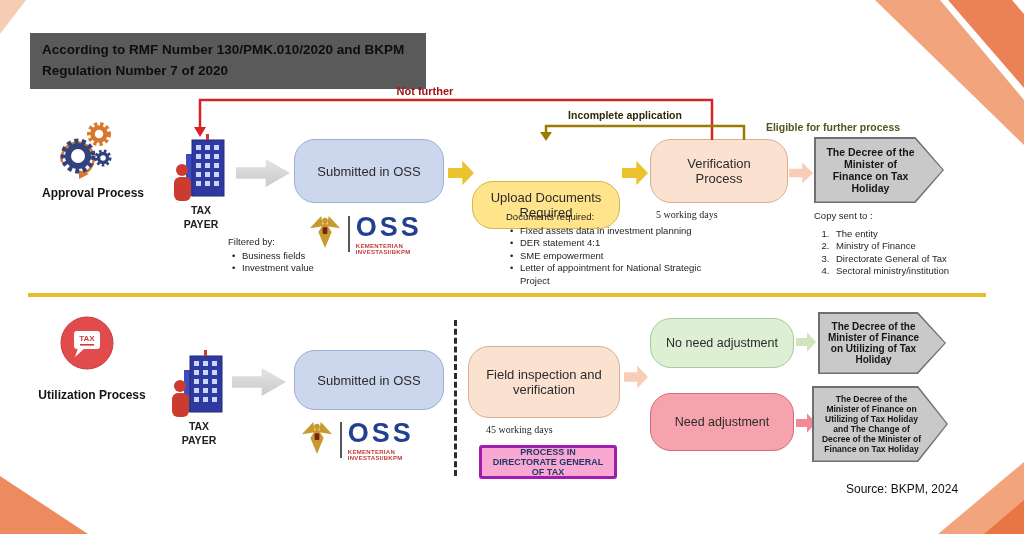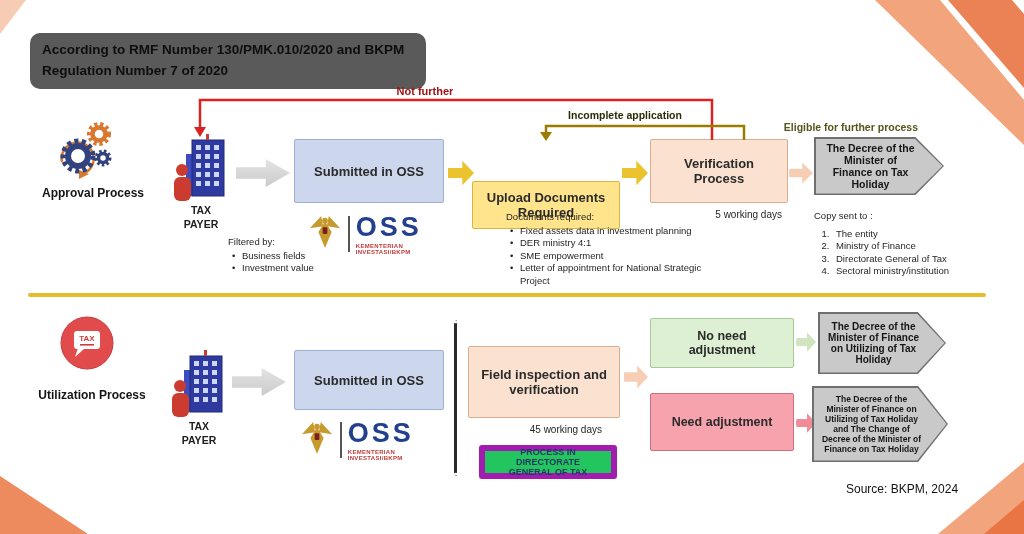--- a/index.html
+++ b/index.html
@@ -1,36 +1,36 @@
 <!DOCTYPE html>
 <html><head>
 <meta charset="utf-8">
 <style>
   html,body{margin:0;padding:0;background:#fff;}
   body{font-family:"Liberation Sans",sans-serif;}
   .stage{position:relative;width:1024px;height:534px;background:#fff;overflow:hidden;}
-  .abs{position:absolute;border-radius:10px;}
+  .abs{position:absolute;}
   .pre{white-space:pre-line;}
 
   
   .deco-svg{position:absolute;inset:0;width:1024px;height:534px;pointer-events:none;}
 
   
   .title-box{left:30px;top:33px;width:372px;background:#5a5a5a;color:#0e0e0e;
     font-weight:bold;font-size:13.5px;line-height:1.55;padding:7px 12px;}
 
   
-  .box{border-radius:2px;display:flex;align-items:center;justify-content:center;
-    text-align:center;font-weight:bold;color:#2b2b2b;box-sizing:border-box;padding:20px 12px;}
+  .box{border-radius:21px;display:flex;align-items:center;justify-content:center;
+    text-align:center;font-weight:normal;color:#2b2b2b;box-sizing:border-box;padding:20px 12px;}
   .b-oss{background:#ccd6ec;border:1px solid #9dafd5;font-size:13px;}
   .b-upload{background:#ffe48c;border:1px solid #d6b545;font-size:13px;}
   .b-peach{background:#fbe2d0;border:1px solid #dcae90;font-size:13px;}
   .b-green{background:#def0d3;border:1px solid #a9c996;font-size:12.5px;}
   .b-pink{background:#f7a3ad;border:1px solid #cf6e7c;font-size:12.5px;}
-  .b-procnote{background:#22c55e;border:6px solid #a21caf;border-radius:3px;
+  .b-procnote{background:#f9a8d4;border:3px solid #a21caf;border-radius:3px;
     font-size:9px;font-weight:bold;color:#1f3864;display:flex;align-items:center;
     justify-content:center;text-align:center;box-sizing:border-box;padding:3px 8px;}
 
   
   .arrow{clip-path:polygon(0 32%,55% 32%,55% 6%,100% 50%,55% 94%,55% 68%,0 68%);}
   .a-gray{background:linear-gradient(#e6e6e6,#c8c8c8);}
   .a-yellow{background:#eac32f;}
   .a-peach{background:#f8cdb6;}
   .a-green{background:#cfe4bf;}
   .a-pink{background:#f08b97;}
@@ -42,37 +42,37 @@
   .pent::after{content:"";position:absolute;inset:1.5px;background:#c9c9c9;
     clip-path:polygon(0 0,78% 0,100% 50%,78% 100%,0 100%);}
   .pent-txt{position:relative;z-index:2;display:flex;align-items:center;justify-content:center;
     height:100%;box-sizing:border-box;text-align:center;font-weight:bold;color:#161616;
     padding:4px 26px 4px 9px;}
   .pent-txt.f10{font-size:10.5px;}
   .pent-txt.f9{font-size:10px;}
   .pent-txt.f8{font-size:8.5px;line-height:1.18;}
 
   
-  .note{font-size:10px;color:#1f1f1f;text-align:right;}
+  .note{font-size:10px;color:#1f1f1f;text-align:left;font-family:Liberation Serif, serif;}
   .smallblock{font-size:9.5px;color:#1f1f1f;line-height:1.32;}
   .smallblock .lt{margin:0 0 1px 0;}
   ul.dots{list-style:none;margin:1px 0 0 0;padding:0 0 0 4px;}
   ul.dots li{position:relative;padding-left:10px;}
   ul.dots li::before{content:"•";position:absolute;left:0;top:0;}
   ol.nums{margin:5px 0 0 0;padding:0 0 0 18px;}
   ol.nums li{padding-left:4px;}
 
   
   .sec-label{font-size:12px;font-weight:bold;color:#141414;text-align:center;}
   .tp-label{font-size:10.5px;font-weight:600;color:#202020;text-align:center;line-height:1.3;}
 
   
   .lbl-red{font-size:11px;font-weight:bold;color:#a31313;text-align:center;}
   .lbl-gold{font-size:10.5px;font-weight:bold;color:#2e2a05;text-align:center;}
-  .lbl-olive{font-size:10.5px;font-weight:bold;color:#55551c;text-align:right;}
+  .lbl-olive{font-size:10.5px;font-weight:bold;color:#55551c;text-align:center;}
 
   
   .divider{background:#e7bd2b;height:4px;}
   .dash{border-left:3px dashed #2b2b2b;width:0;}
 
   
   .oss{display:flex;align-items:center;gap:6px;}
   .oss-sep{width:2px;height:36px;background:#555;}
   .oss-col{display:flex;flex-direction:column;align-items:flex-start;line-height:1;}
   .oss-name{font-size:27px;font-weight:800;letter-spacing:3px;color:#23408e;}
@@ -170,34 +170,34 @@
   </div>
 
   <div class="abs arrow a-yellow" style="left:448px;top:159px;width:26px;height:28px;"></div>
 
   <div class="abs box b-upload" style="left:472px;top:137px;width:148px;height:48px;margin-top:44px;">Upload Documents Required</div>
 
   <div class="abs smallblock" style="left:474px;top:211px;width:208px;margin-left:32px;">
     <div class="lt">Documents required:</div>
     <ul class="dots">
       <li>Fixed assets data in investment planning</li>
-      <li>DER ministry 4:1</li>
+      <li>DER statement 4:1</li>
       <li>SME empowerment</li>
       <li>Letter of appointment for National Strategic Project</li>
     </ul>
   </div>
 
   <div class="abs arrow a-yellow" style="left:622px;top:159px;width:26px;height:28px;"></div>
 
   <div class="abs box b-peach" style="left:650px;top:139px;width:138px;height:64px;">Verification Process</div>
   <div class="abs note" style="left:656px;top:209px;width:126px;">5 working days</div>
 
   <div class="abs arrow a-peach" style="left:789px;top:161px;width:24px;height:24px;"></div>
 
-  <div class="abs pent" style="left:814px;top:137px;width:130px;height:58px;">
+  <div class="abs pent" style="left:814px;top:137px;width:130px;height:66px;">
     <div class="pent-txt f10">The Decree of the Minister of Finance on Tax Holiday</div>
   </div>
 
   <div class="abs smallblock" style="left:814px;top:210px;width:160px;">
     <div class="lt">Copy sent to :</div>
     <ol class="nums">
       <li>The entity</li>
       <li>Ministry of Finance</li>
       <li>Directorate General of Tax</li>
       <li>Sectoral ministry/institution</li>

